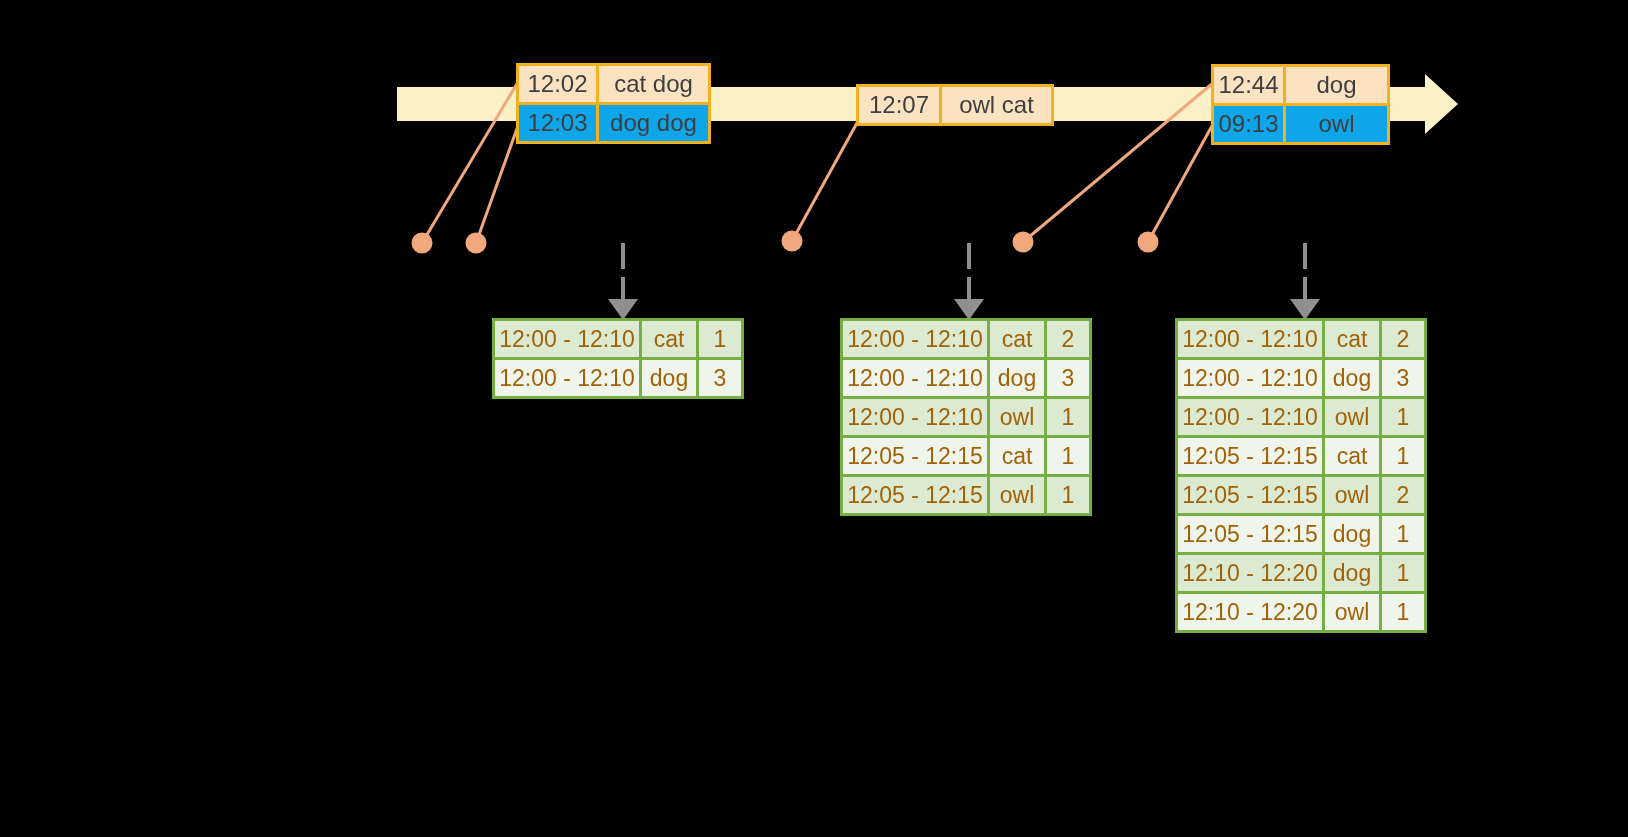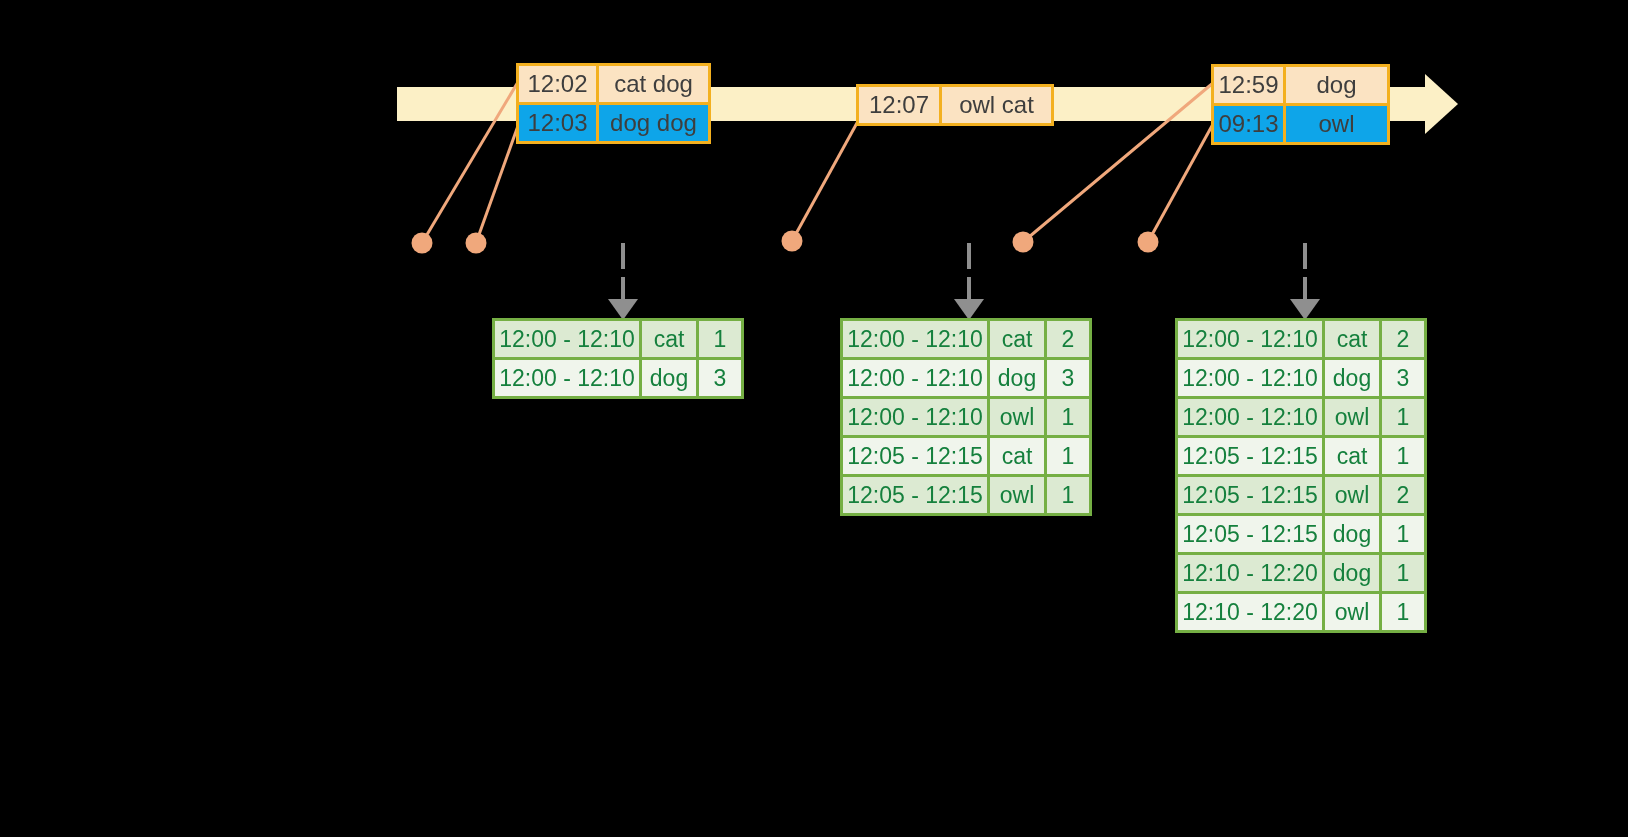--- a/index.html
+++ b/index.html
@@ -18,21 +18,21 @@
   
   .ebox{position:absolute;border-collapse:collapse;table-layout:fixed;}
   .ebox td{border:3px solid #F3B01F;height:36px;padding:0;text-align:center;
            vertical-align:middle;font-size:24px;color:#3E3E3E;overflow:hidden;}
   .ebox tr.dark td{background:#FBE3C2;}
   .ebox tr.light td{background:#0ea5e9;}
 
   
   .rtable{position:absolute;border-collapse:collapse;table-layout:fixed;}
   .rtable td{border:3px solid #75AF44;height:36px;padding:0;text-align:center;
-             vertical-align:middle;font-size:23px;color:#15803d;overflow:hidden;}
+             vertical-align:middle;font-size:23px;color:#a16207;overflow:hidden;}
   .rtable tr.dark td{background:#DCEAD2;}
   .rtable tr.light td{background:#F0F5EC;}
 </style>
 </head>
 <body>
 
 <div class="canvas">
 
   <div class="band"></div>
   <div class="band-head"></div>
@@ -96,21 +96,21 @@
   </tbody>
     </table>
 
   <table class="ebox" style="left:1211px;top:64px;">
     <colgroup>
         <col style="width:72px">
         <col style="width:104px">
       </colgroup>
     <tbody>
         <tr class="dark">
-      <td>12:59</td>
+      <td>12:44</td>
       <td>dog</td>
     </tr>
     <tr class="light">
       <td>09:13</td>
       <td>owl</td>
     </tr>
   </tbody>
     </table>
 
   <table class="rtable" style="left:492px;top:318px;">

